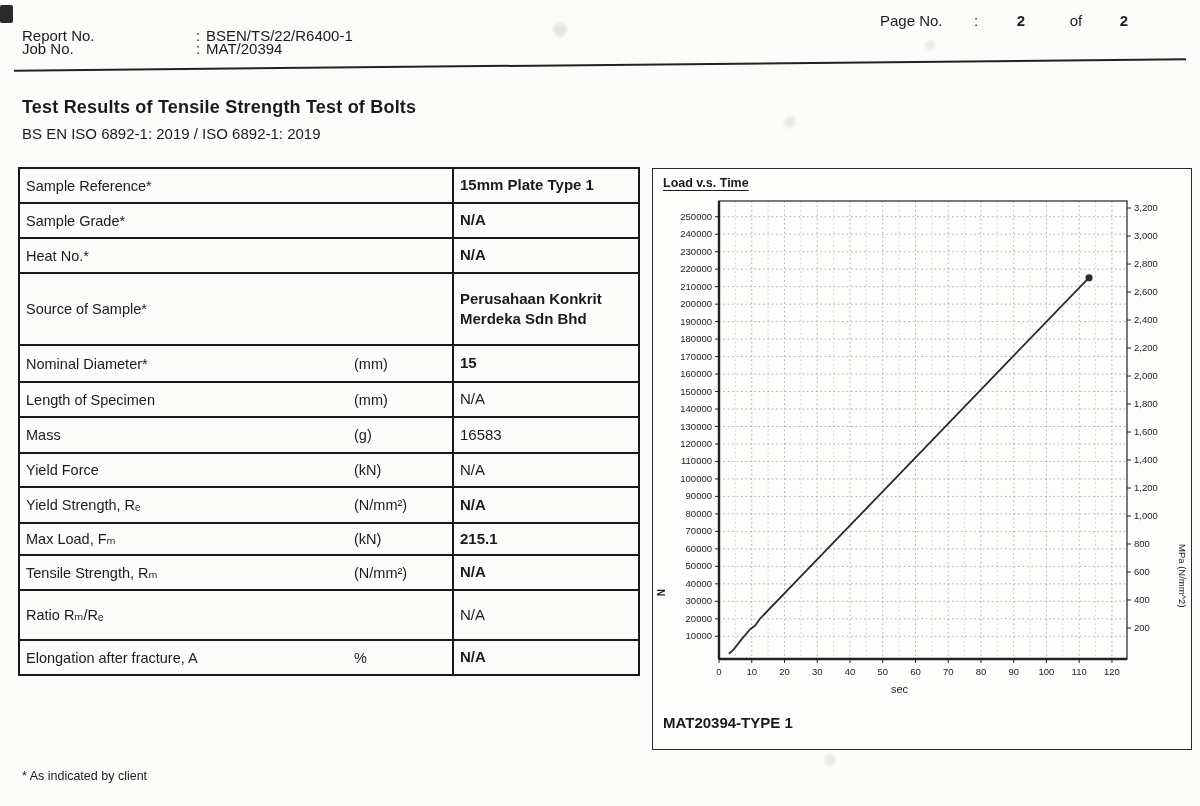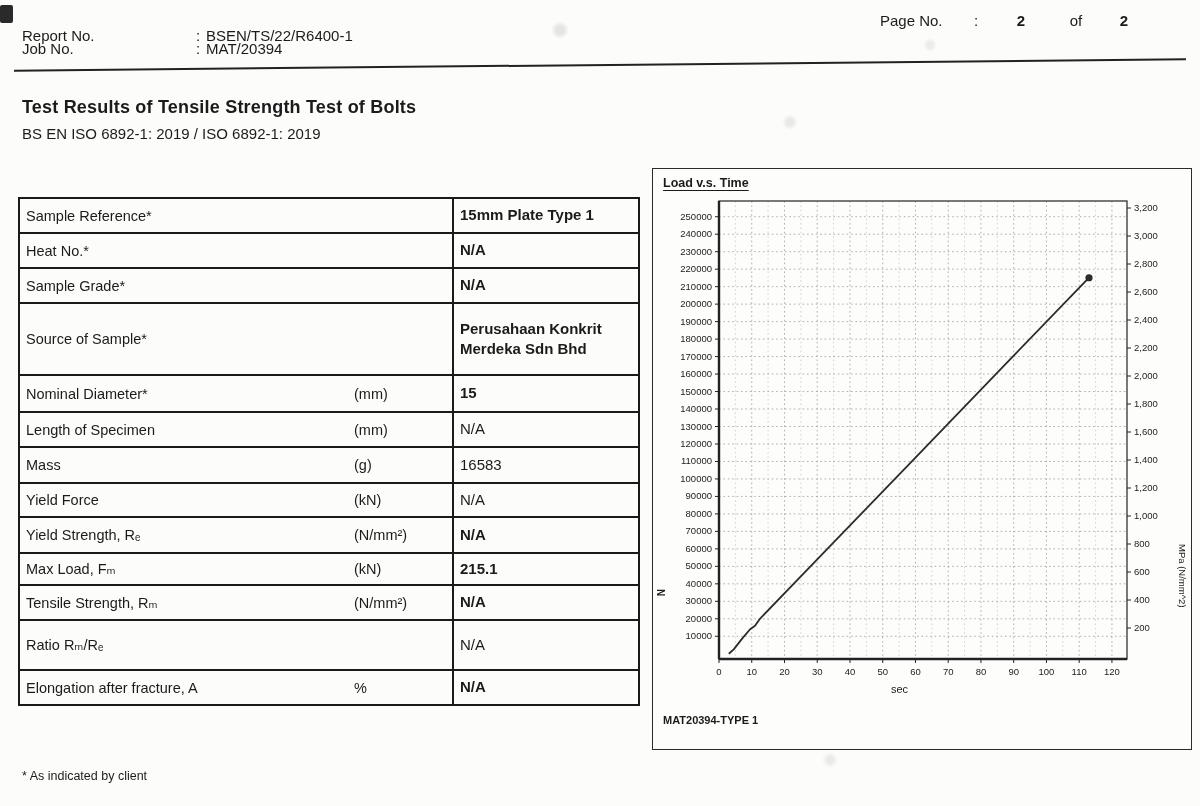--- a/index.html
+++ b/index.html
@@ -29,37 +29,37 @@
   .hdr-val  { left:206px; }
   .page-box { top:12px; left:880px; width:300px; display:flex; font-size:15px; }
   .page-box span { display:inline-block; }
   .header-rule { left:14px; top:64px; width:1172px; height:2.4px; background:#222;
                  transform:rotate(-0.55deg); box-shadow:0 3px 0 -1px rgba(40,40,40,.35); }
 
   .doc-title { left:22px; top:97px; font-size:18px; font-weight:bold; letter-spacing:.2px; }
   .doc-subtitle { left:22px; top:125px; font-size:15px; }
 
   
-  .spec-table { left:18px; top:197px; border-collapse:collapse; table-layout:fixed; width:620px; }
+  .spec-table { left:18px; top:167px; border-collapse:collapse; table-layout:fixed; width:620px; }
   .spec-table td { border:2px solid #1a1a1a; font-size:14.5px; padding:0 6px; }
   .spec-table td.c1 { width:434px; }
   .spec-table td.c2 { width:186px; font-size:15px; }
   .cell-flex { display:flex; align-items:center; }
   .cell-flex .lbl { flex:1; }
   .cell-flex .unit { width:92px; text-align:left; }
   .spec-table .v-bold { font-weight:bold; }
   .spec-table td.c2 .vwrap { line-height:1.35; }
   .footnote { left:22px; top:769px; font-size:12.5px; }
 
   
   .chart-panel { left:652px; top:168px; width:540px; height:582px;
                  border:1.6px solid #2a2a2a; background:#fdfdfc; }
   .chart-title { position:absolute; left:10px; top:7px; font-size:12.5px; font-weight:700;
                  text-decoration:underline; text-underline-offset:3px; }
-  .chart-caption { position:absolute; left:10px; top:545px; font-size:11px; font-weight:600; }
+  .chart-caption { position:absolute; left:10px; top:545px; font-size:15px; font-weight:600; }
   .axis-title-left { position:absolute; left:2px; top:420px; font-size:10px; font-weight:700;
                      writing-mode:vertical-rl; }
   .axis-title-right { position:absolute; left:524px; top:375px; font-size:9.5px;
                       writing-mode:vertical-rl; }
   .xaxis-title { position:absolute; left:238px; top:514px; font-size:11px; }
   #chart-svg { position:absolute; left:0; top:0; }
   #chart-svg text { font-family:"Liberation Sans","DejaVu Sans",sans-serif; fill:#222; }
 </style>
 </head>
 <body>
@@ -95,32 +95,32 @@
             <span class="unit"></span>
           </div>
         </td>
     <td class="c2">
           <div class="vwrap v-bold">15mm Plate Type 1</div>
         </td>
   </tr>
   <tr style="height:35px">
     <td class="c1">
           <div class="cell-flex">
+            <span class="lbl">Sample Grade*</span>
+            <span class="unit"></span>
+          </div>
+        </td>
+    <td class="c2">
+          <div class="vwrap v-bold">N/A</div>
+        </td>
+  </tr>
+  <tr style="height:35px">
+    <td class="c1">
+          <div class="cell-flex">
             <span class="lbl">Heat No.*</span>
-            <span class="unit"></span>
-          </div>
-        </td>
-    <td class="c2">
-          <div class="vwrap v-bold">N/A</div>
-        </td>
-  </tr>
-  <tr style="height:35px">
-    <td class="c1">
-          <div class="cell-flex">
-            <span class="lbl">Sample Grade*</span>
             <span class="unit"></span>
           </div>
         </td>
     <td class="c2">
           <div class="vwrap v-bold">N/A</div>
         </td>
   </tr>
   <tr style="height:72px">
     <td class="c1">
           <div class="cell-flex">

